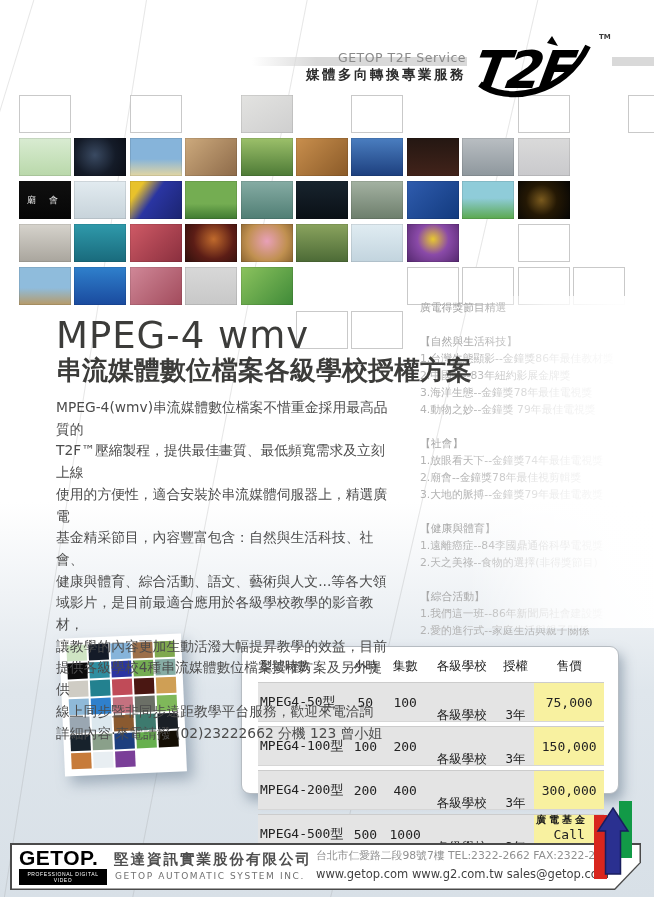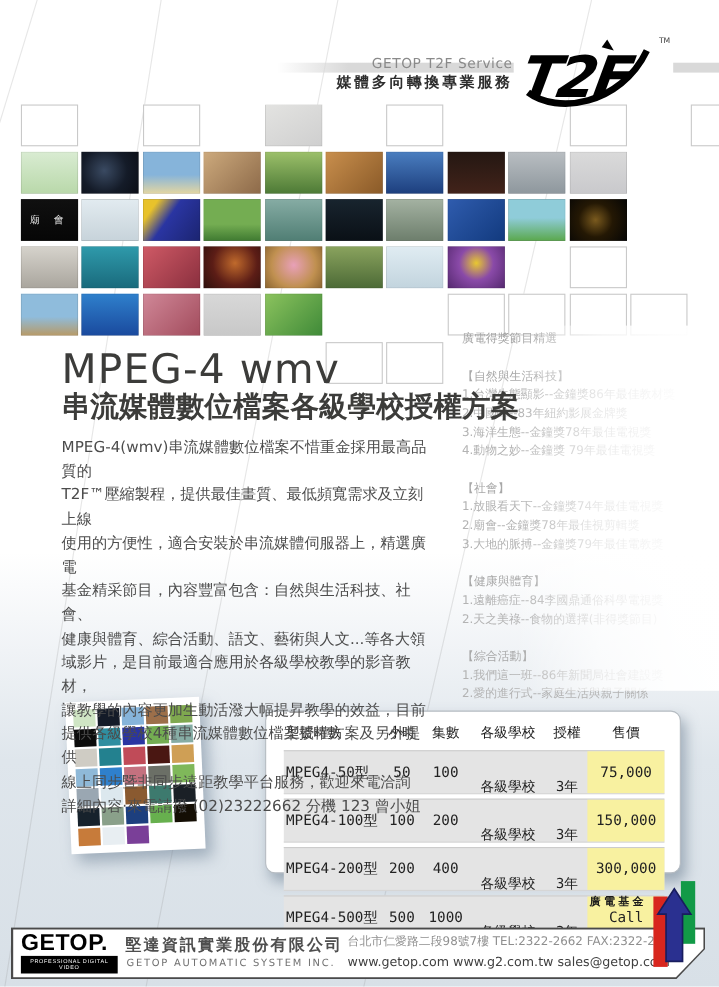--- a/index.html
+++ b/index.html
@@ -6,21 +6,21 @@
   .page{position:relative;width:654px;height:897px;overflow:hidden;
     font-family:"DejaVu Sans",sans-serif;
     background:linear-gradient(180deg,#ffffff 0%,#ffffff 56%,#f0f3f6 66%,#dfe6ec 77%,#d8e0e7 100%);}
   .diag{position:absolute;top:-120px;height:1250px;width:1px;background:rgba(140,140,140,0.22);transform-origin:top;z-index:1;}
 
   
   .band{position:absolute;top:57px;height:9px;z-index:2;}
   .svc1{position:absolute;top:50px;right:188px;font-size:12.5px;color:#8a8a8a;letter-spacing:.5px;z-index:3;}
   .svc2{position:absolute;top:66px;right:188px;font-size:13.5px;font-weight:bold;color:#2d2d2d;letter-spacing:2.5px;z-index:3;}
   .t2f-logo{position:absolute;left:466px;top:30px;z-index:3;}
-  .tm-mark{position:absolute;left:599px;top:33px;font-size:7px;font-weight:normal;color:#3a3a3a;z-index:3;}
+  .tm-mark{position:absolute;left:599px;top:33px;font-size:7px;font-weight:bold;color:#3a3a3a;z-index:3;}
 
   
   .grid-cell{position:absolute;width:52px;height:38px;z-index:2;}
   .cell-empty{background:#fff;border:1.5px solid #c9c9c9;box-sizing:border-box;}
   .cell-img{box-shadow:inset 0 0 0 .5px rgba(0,0,0,.18);}
   .cell-label{display:flex;align-items:center;justify-content:center;height:100%;
     color:#e9e9e9;font-size:9px;letter-spacing:5px;font-family:"DejaVu Serif",serif;}
 
   
   .title1{position:absolute;left:56px;top:316px;font-size:37px;color:#3c3c3a;letter-spacing:1px;z-index:6;line-height:40px;text-align:center;}

